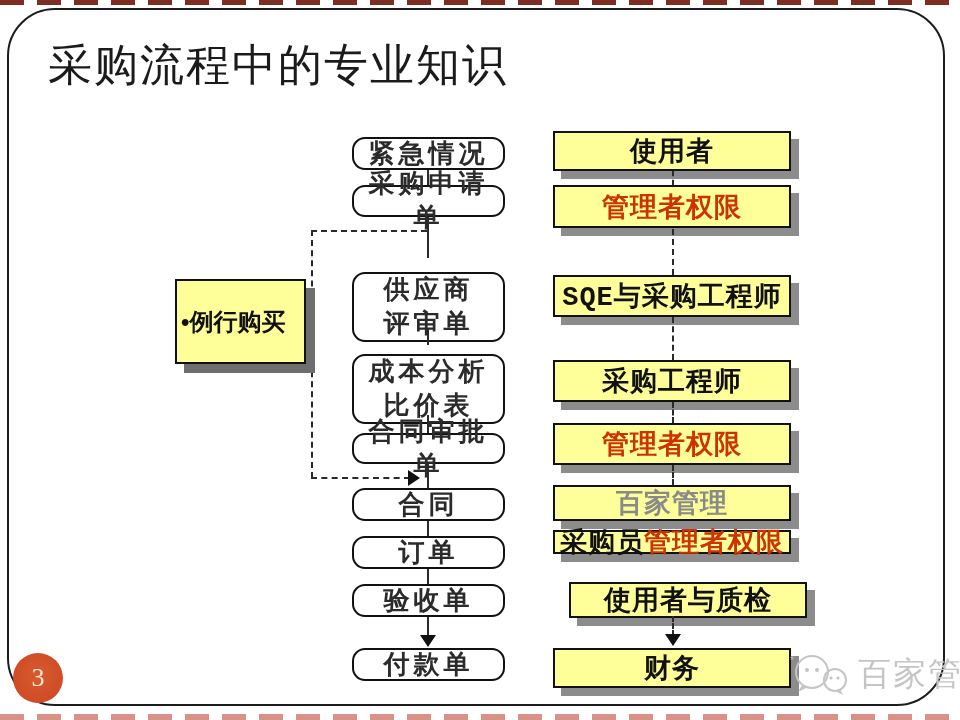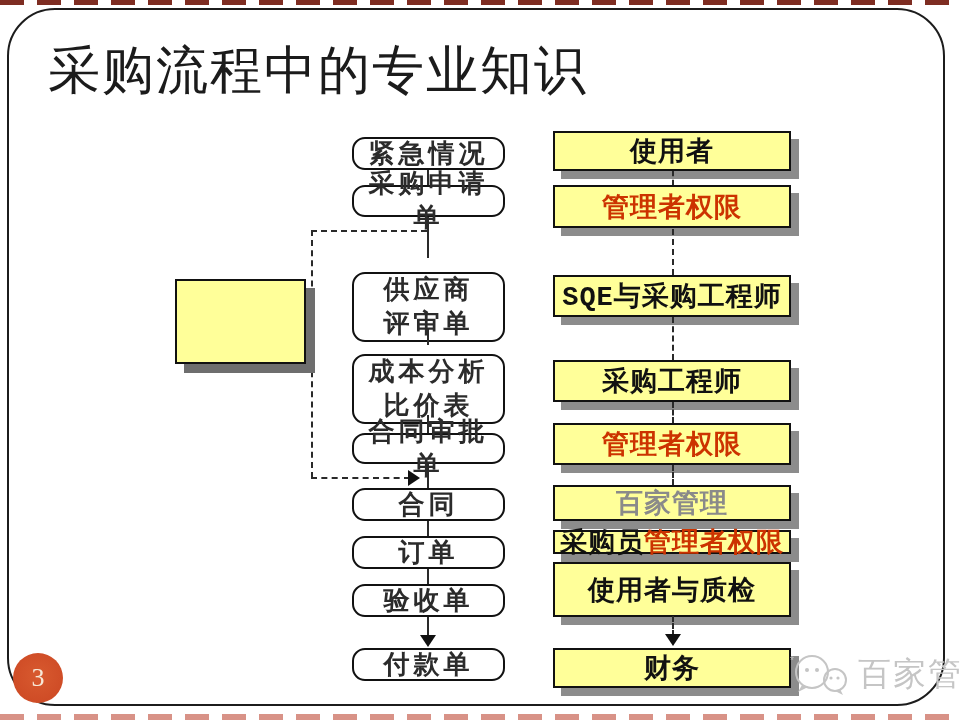--- a/index.html
+++ b/index.html
@@ -13,21 +13,21 @@
   .edge-dashes.top{top:0;background:repeating-linear-gradient(90deg,#7e2d22 0 24px,transparent 24px 37px);}
   .edge-dashes.bottom{bottom:0;height:6px;background:repeating-linear-gradient(90deg,#d89287 0 24px,transparent 24px 37px);}
   
   .frame{
     position:absolute;left:7px;top:8px;width:938px;height:698px;
     border:2px solid #1c1c1c;border-radius:48px;box-sizing:border-box;
   }
   .title{
     position:absolute;left:48px;top:36px;width:600px;
     font-family:"Liberation Serif", serif;
-    font-size:52px;font-weight:500;color:#1b1b1b;letter-spacing:2px;
+    font-size:44px;font-weight:500;color:#1b1b1b;letter-spacing:2px;
     white-space:nowrap;
   }
   
   .pbox{
     position:absolute;left:352px;width:153px;box-sizing:border-box;
     background:#ffffff;border:2px solid #111;border-radius:13px;
     display:flex;align-items:center;justify-content:center;text-align:center;
     font-family:"Liberation Serif", serif;
     font-weight:bold;font-size:26px;color:#2b2b2b;
     white-space:pre-line;line-height:1.3;letter-spacing:4px;
@@ -101,39 +101,40 @@
 <div class="vline" style="left:427px;top:569px;height:15px;"></div>
 <div class="vline" style="left:427px;top:617px;height:20px;"></div>
 <div class="arrow-down" style="left:420px;top:635px;"></div>
 
 <div class="hdash" style="left:311px;top:230px;width:116px;"></div>
 <div class="vdash" style="left:311px;top:230px;height:248px;"></div>
 <div class="hdash" style="left:311px;top:477px;width:99px;"></div>
 <div class="arrow-right" style="left:408px;top:470px;"></div>
 
 <div class="side-note">
+  <div class="row">•例行购买</div>
 </div>
 
 <div class="rbox" style="top:131px;height:40px;">使用者</div>
 <div class="rbox red" style="top:185px;height:43px;">
     <span class="red">管理者权限</span>
   </div>
 <div class="rbox" style="top:275px;height:42px;">SQE与采购工程师</div>
 <div class="rbox" style="top:360px;height:42px;">采购工程师</div>
 <div class="rbox" style="top:423px;height:42px;">
     <span class="red">管理者权限</span>
   </div>
 <div class="rbox" style="top:485px;height:36px;">
     <span class="gray">百家管理</span>
   </div>
 <div class="rbox" style="top:530px;height:24px;">
     <span class="black">采购员</span>
     <span class="red">管理者权限</span>
   </div>
-<div class="rbox" style="top:562px;height:55px;">使用者与质检</div>
+<div class="rbox" style="top:582px;height:36px;margin-left:16px;">使用者与质检</div>
 <div class="rbox" style="top:648px;height:40px;">财务</div>
 
 <div class="vdash" style="left:672px;top:171px;height:14px;"></div>
 <div class="vdash" style="left:672px;top:229px;height:46px;"></div>
 <div class="vdash" style="left:672px;top:317px;height:43px;"></div>
 <div class="vdash" style="left:672px;top:402px;height:21px;"></div>
 <div class="vdash" style="left:672px;top:465px;height:20px;"></div>
 <div class="vdash" style="left:672px;top:616px;height:20px;"></div>
 <div class="arrow-down" style="left:665px;top:634px;"></div>
 

